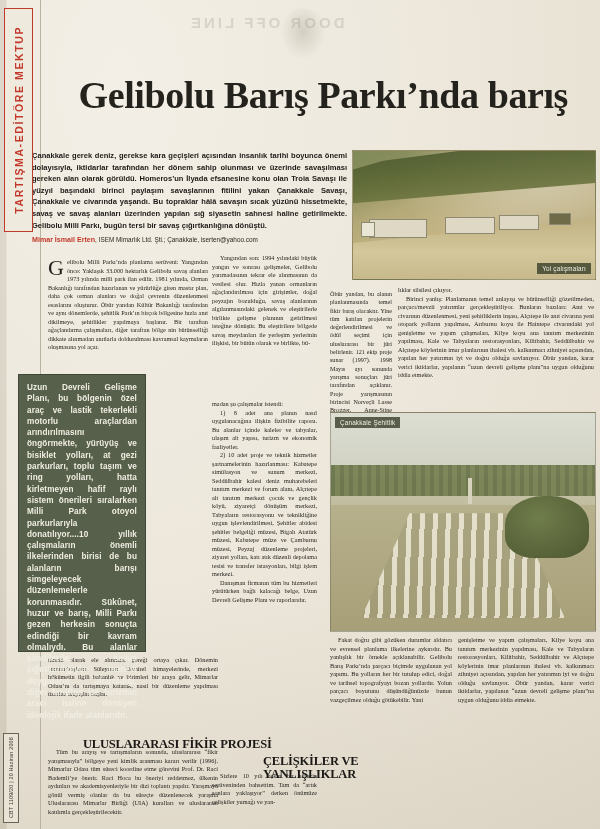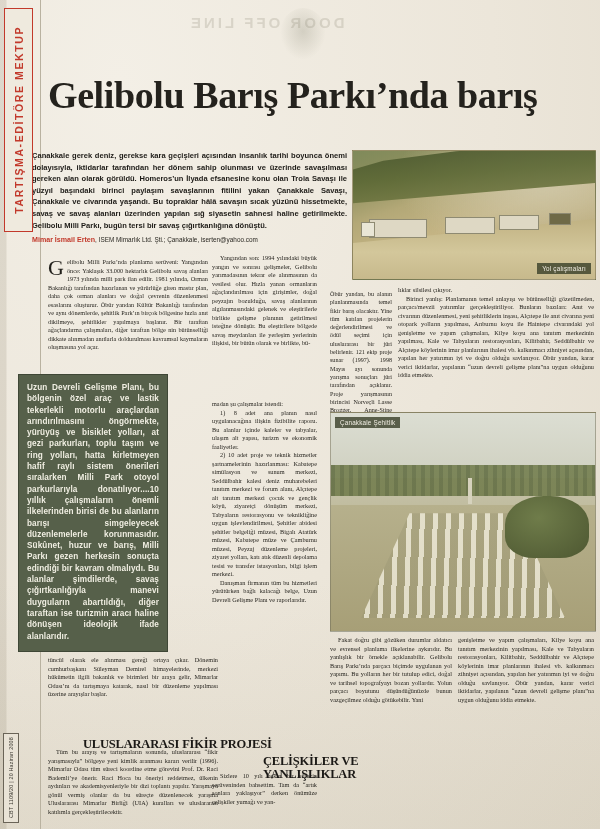--- a/index.html
+++ b/index.html
@@ -60,21 +60,21 @@
   #blob{
     position:absolute;left:280px;top:8px;width:46px;height:52px;z-index:1;
     border-radius:50% 50% 45% 45%;
     background:radial-gradient(ellipse at 50% 45%, rgba(120,120,100,.24), rgba(120,120,100,0) 70%);
   }
 
   
   #headline{
     position:absolute;left:48px;top:50px;width:520px;z-index:4;
     font-family:"Liberation Serif", serif;
-    font-size:38px;line-height:40px;color:#24221d;letter-spacing:-.4px;
+    font-size:38px;line-height:40px;color:#24221d;letter-spacing:-.4px;text-align:right;
   }
   #headline .l2{display:block;}
 
   
   #intro{
     position:absolute;left:32px;top:150px;width:315px;z-index:4;
     font-family:"Liberation Sans", sans-serif;
     font-size:7.55px;line-height:11.6px;color:#1d1b17;
     text-align:justify;font-weight:600;
   }
@@ -130,21 +130,21 @@
   }
   #photo2 .bush{
     position:absolute;right:6px;top:38%;width:84px;height:62px;border-radius:46% 46% 34% 34%;
     background:radial-gradient(ellipse at 40% 35%,#6f7c4a,#4d5731);
   }
   #photo2 .obelisk{position:absolute;left:52%;top:30%;width:4px;height:26px;background:#d6d2bd;}
   #cap2{left:4px;top:4px;}
 
   
   #pullquote{
-    position:absolute;left:18px;top:374px;width:150px;height:278px;z-index:5;
+    position:absolute;left:18px;top:374px;width:128px;height:278px;z-index:5;
     background:#56604a;color:#f0eee2;
     border:1px solid #3f4736;
     padding:7px 8px 8px 8px;box-sizing:border-box;
     font-family:"Liberation Sans", sans-serif;
     font-size:8.2px;line-height:11.3px;font-weight:600;letter-spacing:.1px;
     text-align:justify;
   }
 
   
   .col{

